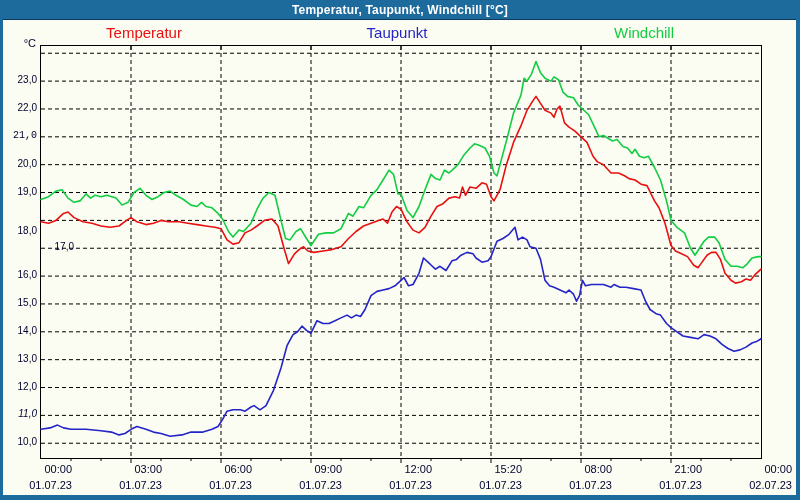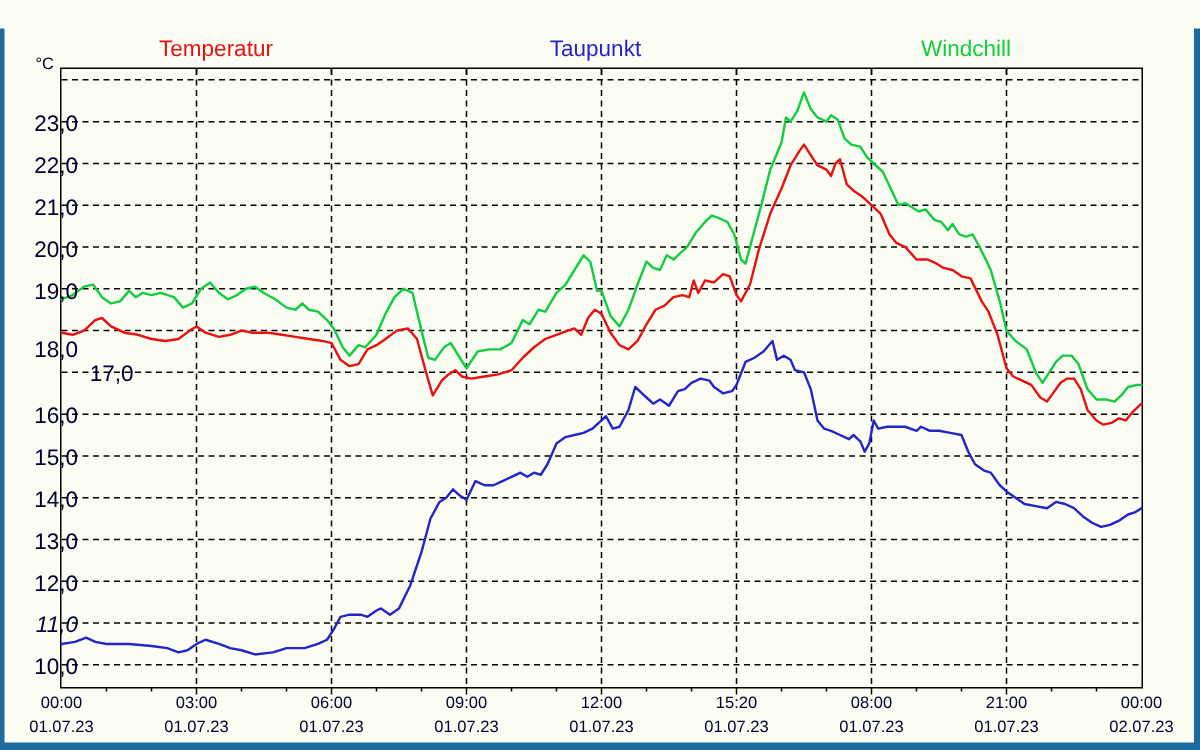--- a/index.html
+++ b/index.html
@@ -27,32 +27,35 @@
   .unit-label{
     position:absolute;left:0;top:37px;width:36px;height:14px;
     text-align:right;font-size:11px;color:#000030;
   }
   .plot{
     position:absolute;left:40px;top:45px;width:720px;height:412px;
     border:1px solid #000000;background:transparent;
   }
   .plot svg{position:absolute;left:0;top:0;overflow:visible;}
   .ytick{
-    position:absolute;left:15px;width:37px;height:14px;text-align:right;
-    font-size:15px;color:#000030;
+    position:absolute;left:0;width:37px;height:14px;text-align:right;
+    font-size:10px;color:#000030;
   }
   .xtick-time,.xtick-date{
-    position:absolute;width:62px;height:13px;text-align:center;
+    position:absolute;width:62px;height:13px;text-align:right;
     font-size:11px;color:#000030;
   }
 </style>
 </head>
 <body>
 
 <div class="window">
+  <div class="titlebar">
+    <span>Temperatur, Taupunkt, Windchill [°C]</span>
+  </div>
 
   <div class="legend-item" style="left:94px">
     <span style="color: rgb(232, 16, 16);">Temperatur</span>
   </div>
   <div class="legend-item" style="left:347px">
     <span style="color: rgb(36, 36, 200);">Taupunkt</span>
   </div>
   <div class="legend-item" style="left:594px">
     <span style="color: rgb(18, 204, 66);">Windchill</span>
   </div>
@@ -115,21 +118,21 @@
         <line x1="690" y1="412" x2="690" y2="415" stroke="#000" stroke-width="1"></line>
         <polyline points="0.0,175.8 7.5,177.2 15.0,174.4 22.5,167.4 27.0,166.0 33.0,171.6 42.0,175.8 51.0,177.2 60.0,180.0 69.0,181.3 78.0,180.0 85.5,174.4 90.0,171.6 96.0,175.8 105.0,178.6 112.5,177.2 120.0,174.4 127.5,175.8 138.0,175.8 147.0,177.2 156.0,178.6 165.0,180.0 174.0,181.3 180.0,182.7 186.0,193.9 192.0,198.1 198.0,196.7 204.0,186.9 210.0,184.1 216.0,180.0 223.5,174.4 231.0,173.0 237.0,180.0 243.0,202.2 247.5,217.6 253.5,207.8 258.0,203.6 262.5,200.8 267.0,205.0 273.0,206.4 282.0,205.0 291.0,203.6 300.0,200.8 307.5,192.5 315.0,185.5 322.5,180.0 330.0,177.2 337.5,174.4 342.0,173.0 346.5,177.2 351.0,166.0 355.5,160.5 360.0,163.2 366.0,175.8 372.0,184.1 378.0,186.9 384.0,181.3 390.0,170.2 396.0,160.5 402.0,157.7 408.0,152.1 414.0,150.7 418.5,152.1 421.5,141.0 424.5,149.3 429.0,141.0 435.0,142.3 441.0,136.8 445.5,138.2 450.0,150.7 453.0,154.9 459.0,143.7 465.0,120.1 472.5,96.4 480.0,79.7 486.0,64.3 492.0,54.6 495.0,50.4 499.5,57.4 504.0,64.3 510.0,67.1 513.0,71.3 516.0,63.0 519.0,60.2 523.5,76.9 528.0,81.1 534.0,85.2 540.0,90.8 546.0,96.4 552.0,110.3 556.5,115.9 562.5,118.7 570.0,127.0 577.5,127.0 583.5,129.8 588.0,132.6 594.0,134.0 600.0,138.2 606.0,139.6 613.5,154.9 618.0,161.8 624.0,177.2 630.0,199.5 634.5,205.0 640.5,207.8 646.5,210.6 652.5,219.0 657.0,221.7 660.0,217.6 666.0,209.2 670.5,206.4 675.0,206.4 679.5,213.4 684.0,227.3 690.0,234.3 694.5,237.1 700.5,235.7 705.0,232.9 709.5,234.3 714.0,228.7 720.0,223.1" fill="none" stroke="#e81010" stroke-width="1.6" stroke-linejoin="round" stroke-linecap="round"></polyline>
         <polyline points="0.0,383.3 9.0,381.9 16.5,379.1 22.5,381.9 30.0,383.3 45.0,383.3 60.0,384.7 70.5,386.1 78.0,388.9 84.0,387.5 90.0,383.3 96.0,380.5 105.0,383.3 112.5,386.1 120.0,387.5 129.0,390.3 141.0,388.9 150.0,386.1 162.0,386.1 171.0,383.3 177.0,380.5 181.5,373.6 186.0,365.2 192.0,363.8 199.5,363.8 204.0,365.2 210.0,361.0 213.0,359.6 219.0,363.8 225.0,359.6 232.5,344.3 240.0,322.0 246.0,299.7 252.0,288.6 256.5,285.8 261.0,280.2 265.5,284.4 270.0,287.2 276.0,274.7 282.0,277.5 288.0,277.5 294.0,274.7 300.0,271.9 306.0,269.1 310.5,271.9 315.0,269.1 319.5,270.5 324.0,263.5 330.0,249.6 336.0,245.4 342.0,244.0 348.0,242.6 354.0,239.8 360.0,234.3 363.0,231.5 367.5,239.8 372.0,238.5 378.0,227.3 382.5,212.0 387.0,216.2 390.0,219.0 394.5,223.1 399.0,220.3 405.0,224.5 411.0,214.8 415.5,213.4 420.0,209.2 426.0,206.4 432.0,207.8 435.0,212.0 441.0,216.2 447.0,214.8 450.0,210.6 456.0,195.3 462.0,192.5 468.0,188.3 474.0,181.3 477.0,193.9 481.5,191.1 486.0,193.9 489.0,200.8 495.0,202.2 499.5,213.4 504.0,234.3 508.5,239.8 513.0,241.2 519.0,244.0 525.0,246.8 528.0,244.0 532.5,248.2 535.5,255.2 538.5,249.6 541.5,234.3 544.5,239.8 550.5,238.5 556.5,238.5 562.5,238.5 570.0,241.2 573.0,238.5 579.0,241.2 585.0,241.2 592.5,242.6 600.0,244.0 604.5,255.2 609.0,263.5 615.0,267.7 619.5,269.1 625.5,277.5 630.0,281.6 636.0,285.8 642.0,290.0 649.5,291.4 657.0,292.8 663.0,288.6 669.0,290.0 675.0,292.8 681.0,298.3 687.0,302.5 693.0,305.3 699.0,303.9 705.0,301.1 711.0,297.0 715.5,295.6 720.0,292.8" fill="none" stroke="#2424c8" stroke-width="1.6" stroke-linejoin="round" stroke-linecap="round"></polyline>
         <polyline points="0.0,153.5 7.5,150.7 15.0,145.1 21.0,143.7 27.0,152.1 33.0,156.3 39.0,154.9 45.0,147.9 49.5,152.1 54.0,149.3 60.0,150.7 66.0,149.3 75.0,152.1 81.0,159.1 87.0,156.3 93.0,146.5 99.0,142.3 105.0,149.3 111.0,153.5 117.0,150.7 123.0,146.5 129.0,145.1 135.0,149.3 142.5,153.5 150.0,159.1 156.0,160.5 160.5,156.3 165.0,160.5 171.0,161.8 177.0,167.4 181.5,173.0 187.5,185.5 192.0,191.1 198.0,184.1 202.5,185.5 210.0,177.2 216.0,163.2 222.0,152.1 228.0,146.5 234.0,149.3 240.0,174.4 244.5,192.5 249.0,193.9 255.0,185.5 259.5,182.7 265.5,192.5 270.0,199.5 277.5,188.3 285.0,186.9 292.5,186.9 300.0,182.7 307.5,167.4 312.0,170.2 318.0,160.5 322.5,161.8 330.0,149.3 336.0,143.7 342.0,134.0 348.0,124.2 352.5,128.4 357.0,147.9 360.0,147.9 366.0,164.6 372.0,171.6 378.0,160.5 384.0,143.7 390.0,128.4 394.5,132.6 399.0,134.0 403.5,124.2 408.0,127.0 412.5,122.8 417.0,118.7 423.0,108.9 429.0,102.0 433.5,97.8 438.0,99.2 444.0,102.0 448.5,110.3 453.0,127.0 456.0,129.8 460.5,113.1 466.5,90.8 472.5,67.1 480.0,49.0 483.0,32.3 486.0,35.1 490.5,28.1 495.0,15.6 499.5,26.7 504.0,32.3 510.0,35.1 513.0,30.9 517.5,33.7 522.0,46.2 526.5,50.4 532.5,51.8 537.0,58.8 541.5,63.0 547.5,68.5 553.5,81.1 558.0,90.8 562.5,89.4 567.0,92.2 571.5,95.0 576.0,93.6 582.0,100.6 586.5,102.0 591.0,107.5 594.0,103.3 598.5,110.3 603.0,111.7 607.5,110.3 613.5,121.5 619.5,134.0 625.5,154.9 630.0,174.4 636.0,181.3 643.5,186.9 649.5,202.2 654.0,209.2 658.5,202.2 663.0,195.3 667.5,191.1 673.5,191.1 678.0,196.7 684.0,213.4 690.0,220.3 696.0,220.3 702.0,221.7 706.5,217.6 711.0,212.0 717.0,210.6 720.0,210.6" fill="none" stroke="#12cc42" stroke-width="1.6" stroke-linejoin="round" stroke-linecap="round"></polyline>
       </svg>
   </div>
 
   <div id="ylabels">
       <div class="ytick" style="top: 74.0994px;">23,0</div>
       <div class="ytick" style="top: 101.956px;">22,0</div>
-      <div class="ytick" style="top: 129.813px;">21,0</div>
+      <div class="ytick" style="top: 129.813px; font-family: Liberation Mono, monospace;">21,0</div>
       <div class="ytick" style="top: 157.669px;">20,0</div>
       <div class="ytick" style="top: 185.526px;">19,0</div>
       <div class="ytick" style="top: 213.383px; margin-top: 12px;">18,0</div>
       <div class="ytick" style="top: 241.239px; margin-left: 37px;">17,0</div>
       <div class="ytick" style="top: 269.096px;">16,0</div>
       <div class="ytick" style="top: 296.953px;">15,0</div>
       <div class="ytick" style="top: 324.809px;">14,0</div>
       <div class="ytick" style="top: 352.666px;">13,0</div>
       <div class="ytick" style="top: 380.523px;">12,0</div>
       <div class="ytick" style="top: 408.379px; font-style: italic;">11,0</div>

